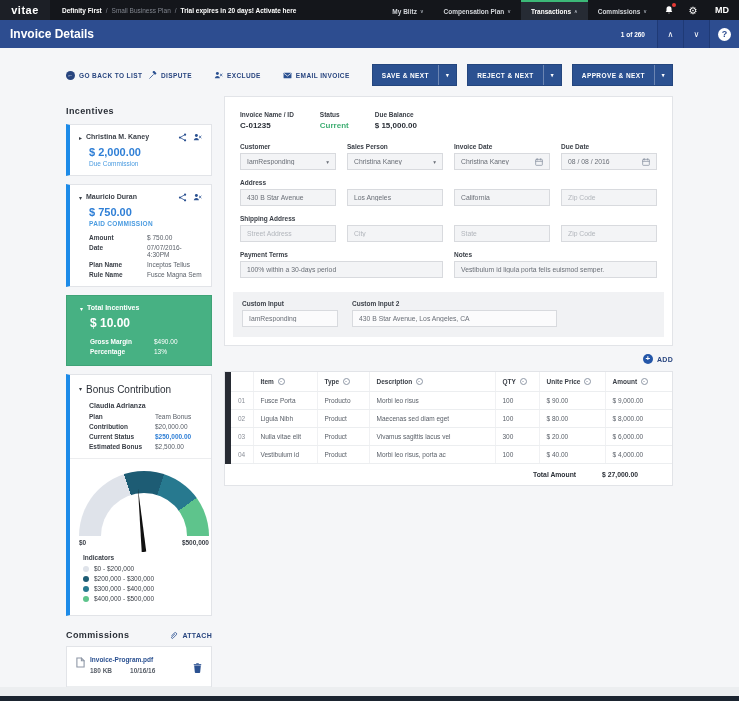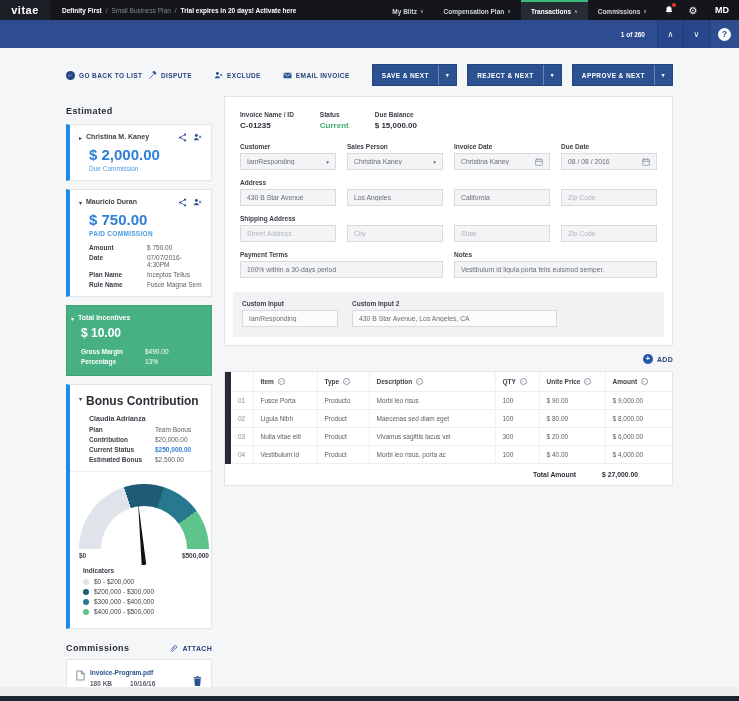--- a/index.html
+++ b/index.html
@@ -58,37 +58,37 @@
 
   
   .card { background:#fff; border:1px solid #e2e4e8; margin-bottom:8px; }
   .accent { border-left:4px solid #1d8be8; }
   .inc-card { padding:8px 9px; }
   .inc-head { display:flex; align-items:flex-start; }
   .inc-caret { font-size:6px; color:#3a3f47; margin:1px 4px 0 0; cursor:pointer; }
   .inc-name { font-size:7px; font-weight:bold; color:#3a3f47; }
   .inc-icons { margin-left:auto; display:flex; gap:6px; }
   .inc-icons svg { width:9px; height:9px; cursor:pointer; }
-  .inc-amount { font-size:15px; font-weight:bold; color:#2f7fd6; margin:4px 0 2px 10px; }
+  .inc-amount { font-size:11px; font-weight:bold; color:#2f7fd6; margin:4px 0 2px 10px; }
   .inc-status { font-size:6.5px; color:#4a9be0; margin-left:10px; }
   .inc-status.upper { font-weight:bold; letter-spacing:.3px; }
   .kv { display:grid; grid-template-columns:58px 1fr; row-gap:3px; margin:7px 0 0 10px; font-size:6.5px; }
   .kv .k { font-weight:bold; color:#3a3f47; }
   .kv .v { color:#5a6069; }
 
   
-  .green-card { background:#47b183; border:1px solid #3fa377; color:#fff; padding:8px 4px; margin-bottom:8px; }
+  .green-card { background:#47b183; border:1px solid #3fa377; color:#fff; padding:8px 13px; margin-bottom:8px; }
   .green-card .inc-caret, .green-card .inc-name { color:#fff; }
   .green-card .g-amount { font-size:12px; font-weight:bold; margin:4px 0 2px 10px; }
   .g-kv { display:grid; grid-template-columns:64px 1fr; row-gap:3px; margin:8px 0 2px 10px; font-size:6.5px; }
   .g-kv .k { font-weight:bold; }
 
   
   .bonus-card { padding:9px 9px 10px; }
-  .bonus-title { font-size:12px; font-weight:bold; color:#2b3038; }
+  .bonus-title { font-size:10px; font-weight:normal; color:#2b3038; }
   .bonus-person { font-size:7px; font-weight:bold; margin:7px 0 4px 10px; }
   .bonus-kv { display:grid; grid-template-columns:66px 1fr; row-gap:3px; margin:0 0 8px 10px; font-size:6.5px; }
   .bonus-kv .k { font-weight:bold; }
   .bonus-kv .v { color:#5a6069; }
   .bonus-kv .v.hl { color:#2f7fd6; font-weight:bold; }
   .bonus-divider { border-top:1px solid #ecedef; margin:0 -9px; }
 
   
   .gauge-wrap { width:130px; margin:12px auto 2px; position:relative; }
   .gauge-arc { width:130px; height:65px; border-radius:130px 130px 0 0; position:relative; }
@@ -209,20 +209,21 @@
         <span class="bell-dot"></span>
       </div>
       <div class="icon-btn">
         <span class="gear">⚙</span>
       </div>
       <div class="avatar">MD</div>
     </div>
   </div>
 
   <div class="titlebar">
+    <div class="page-title">Invoice Details</div>
     <div class="titlebar-right">
       <div class="pager">1 of 260</div>
       <div class="pg-btn">
         <span>∧</span>
       </div>
       <div class="pg-btn">
         <span>∨</span>
       </div>
       <div class="help-box">
         <div class="help-circle">
@@ -273,21 +274,21 @@
       <div class="btn">
         <span class="btn-label">APPROVE &amp; NEXT</span>
         <span class="btn-caret">▾</span>
       </div>
     </div>
   </div>
 
   <div class="content">
 
     <div class="col-left">
-      <div class="section-heading">Estimated</div>
+      <div class="section-heading">Incentives</div>
 
       <div class="card accent inc-card">
         <div class="inc-head">
           <span class="inc-caret">▸</span>
           <span class="inc-name">Christina M. Kaney</span>
           <span class="inc-icons">
             <svg viewBox="0 0 16 16">
               <circle class="fl" cx="12.5" cy="3" r="2"></circle>
                 <circle class="fl" cx="3.5" cy="8" r="2"></circle>
               <circle class="fl" cx="12.5" cy="13" r="2"></circle>

